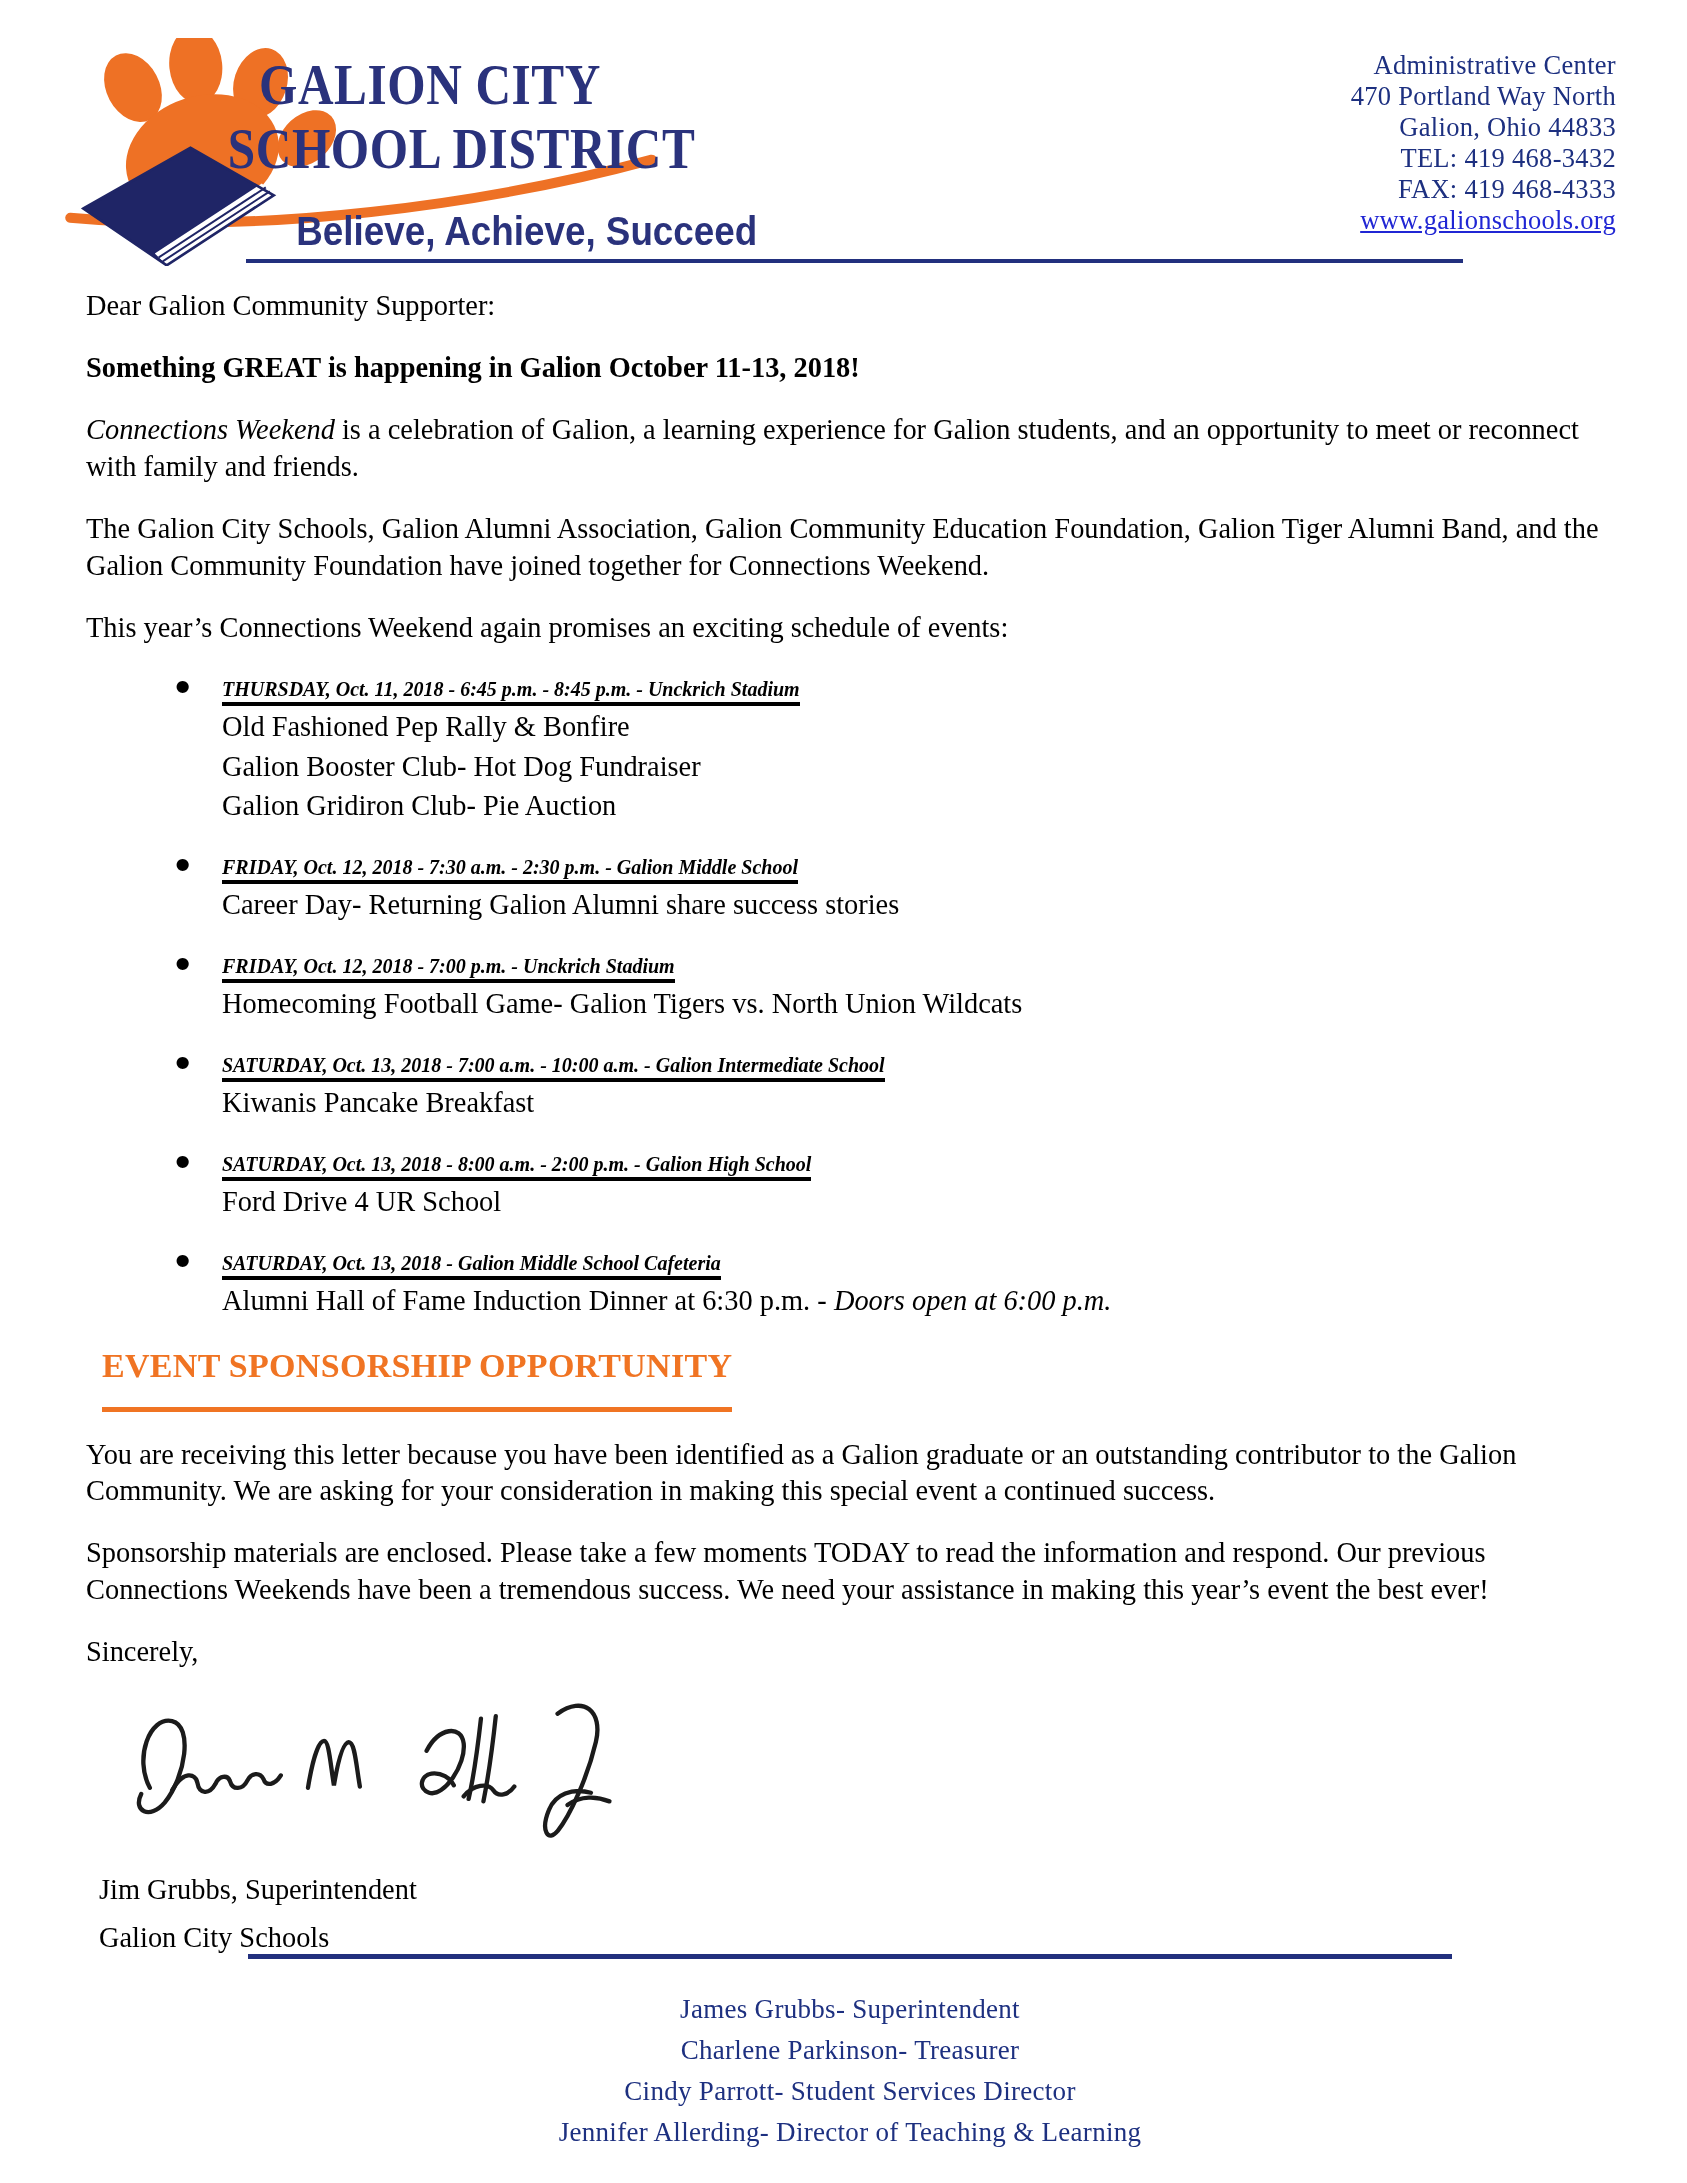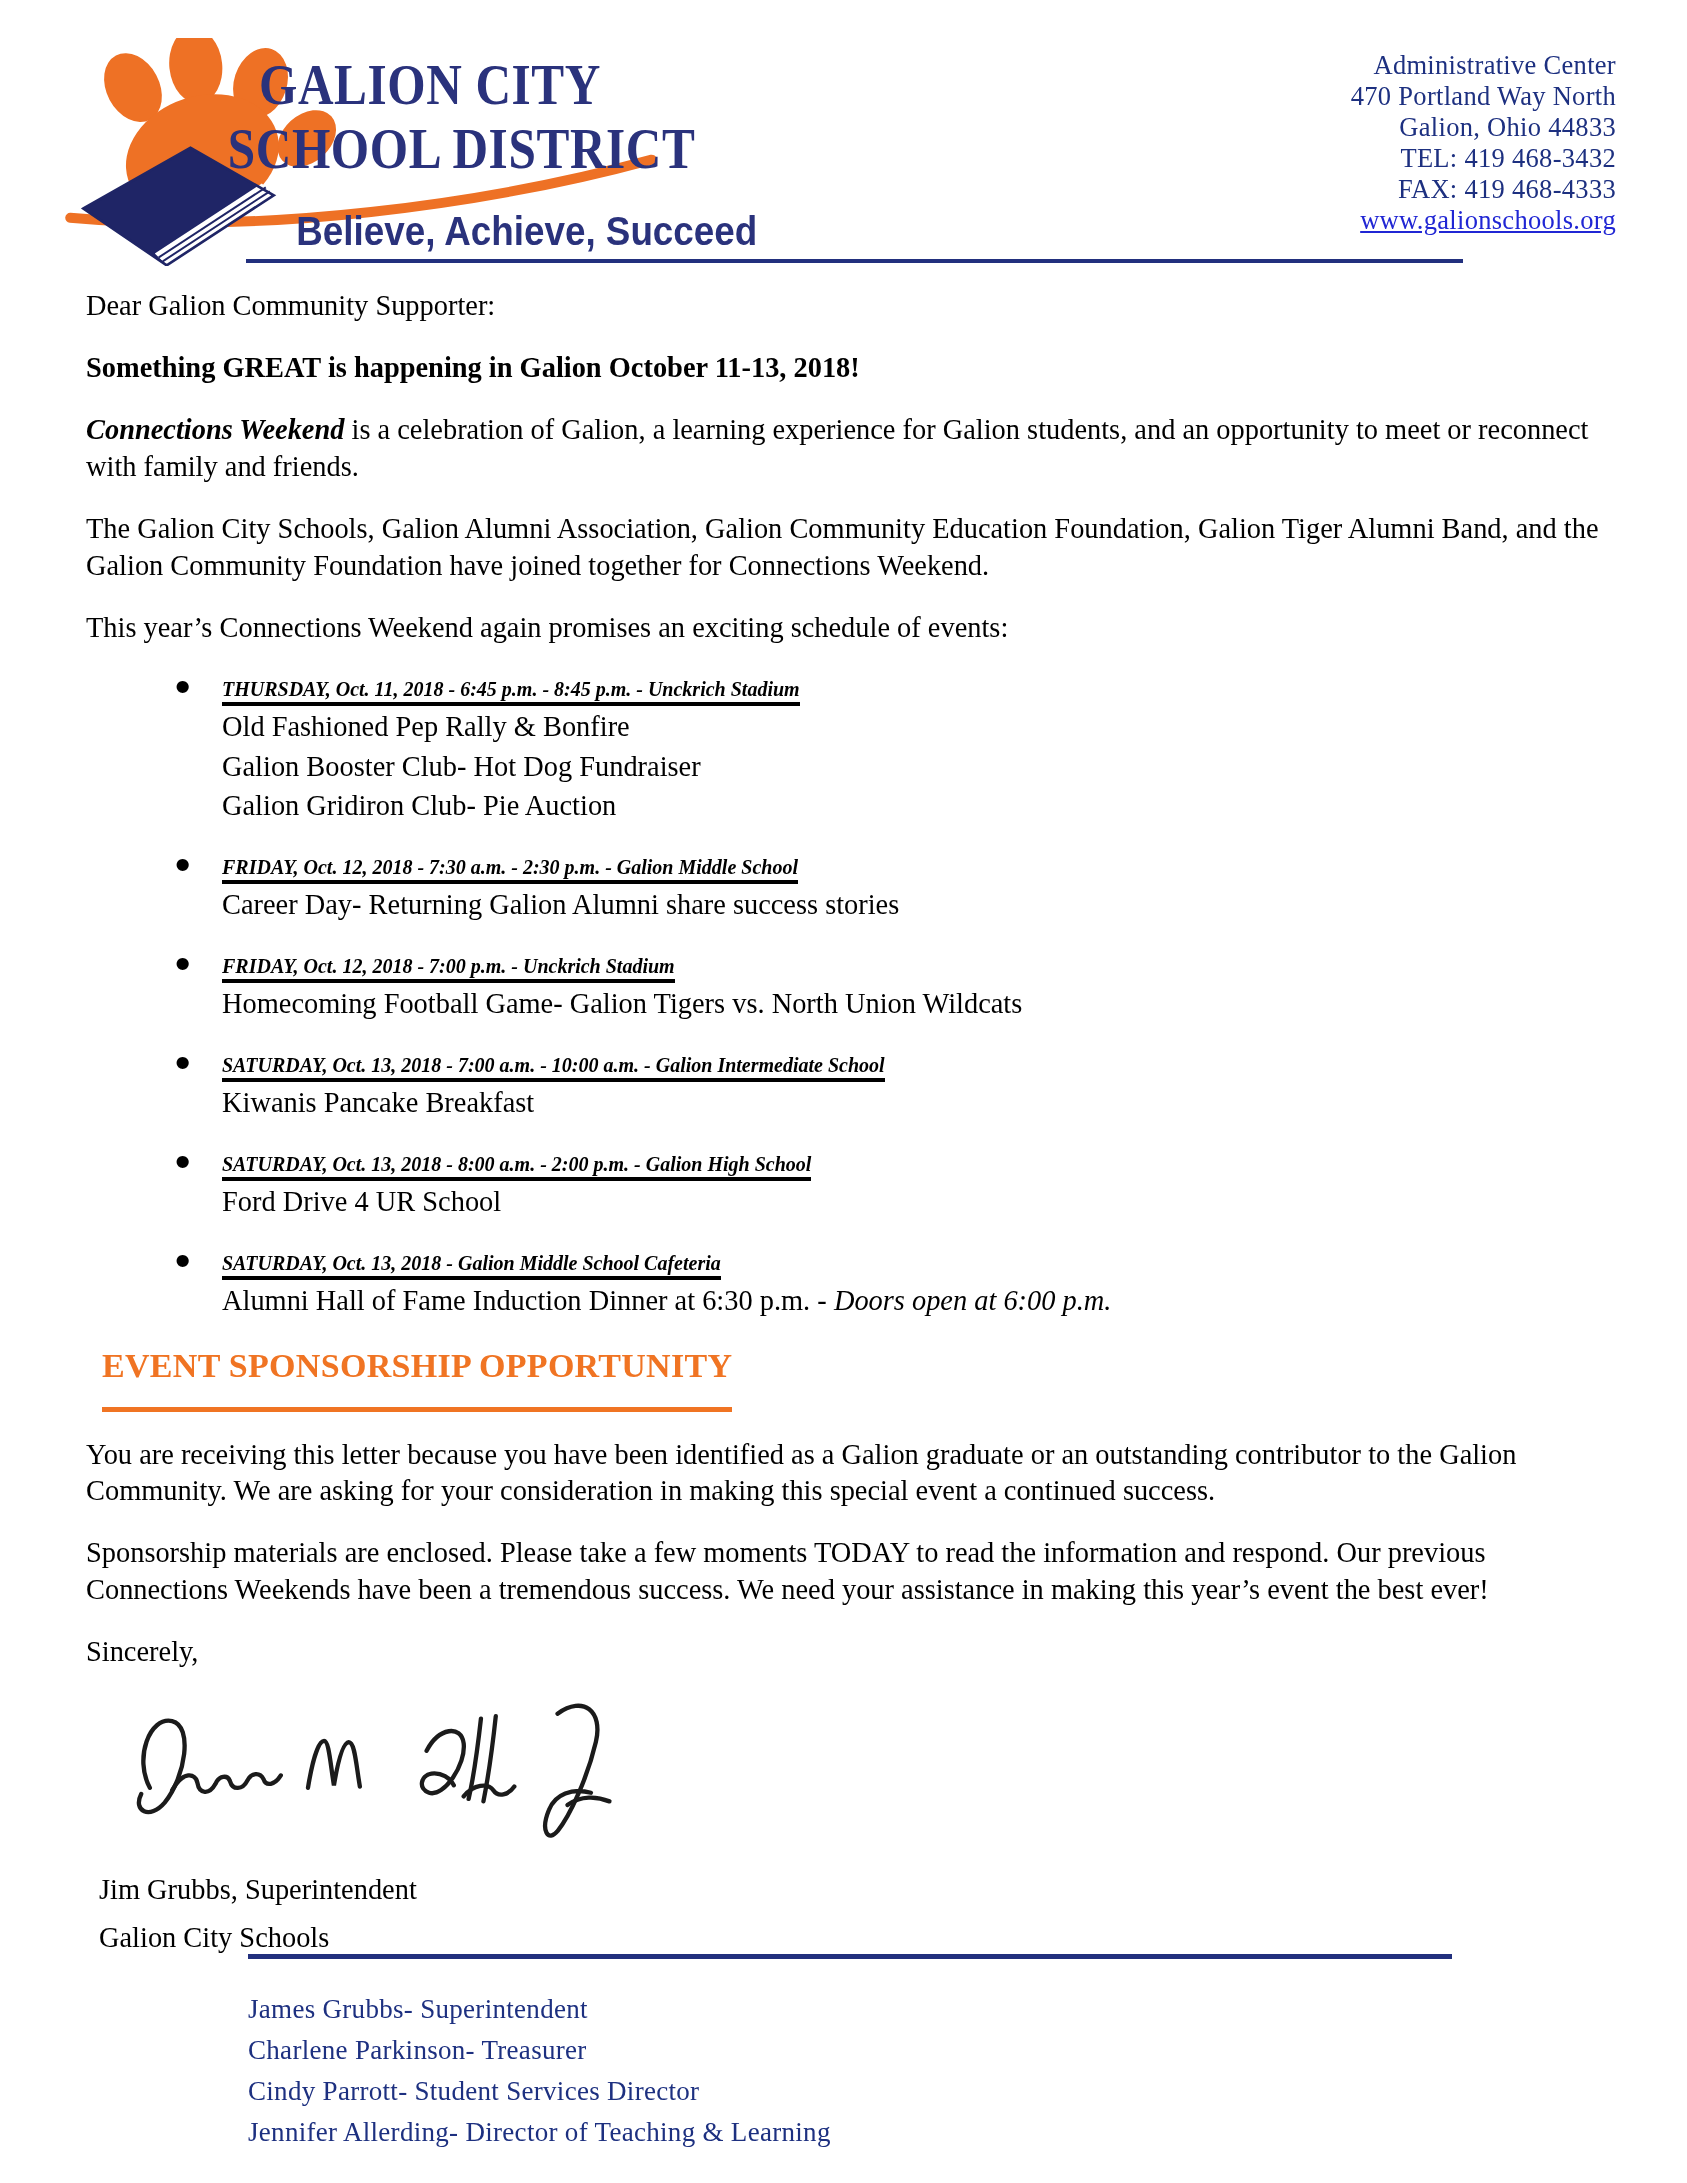--- a/index.html
+++ b/index.html
@@ -41,21 +41,21 @@
     width:1217px; height:4px; background:#22307e;
   }
 
   
   .body-col {
     position:absolute; left:86px; top:288px; width:1542px;
     font-size:28.4px; line-height:1.3;
   }
   .body-col p { margin:0 0 25px 0; }
   .headline { font-weight:700; }
-  .lead { font-weight:700; font-style:italic; }
+  .lead { font-weight:400; font-style:italic; }
 
   ul.events { list-style:none; margin:0 0 25px 0; padding:0 0 0 136px; }
   ul.events li { position:relative; margin:0 0 26.5px 0; line-height:1.16; }
   ul.events li .bullet-dot {
     position:absolute; left:-48px; top:-1.3px; font-size:28.4px; color:#000;
   }
   .ev-head {
     font-weight:700; font-style:italic; font-size:20px;
     border-bottom:4px solid #000; padding-bottom:1.3px;
   }
@@ -72,21 +72,21 @@
   .signature { margin:4px 0 4px 6.6px; }
   .signer { margin:13px !important; line-height:1.25; }
 
   
   .footer-rule {
     position:absolute; left:248px; top:1954px;
     width:1204px; height:4.6px; background:#22307e;
   }
   .footer-names {
     position:absolute; left:248px; top:1989px; width:1204px;
-    text-align:left; color:#1d3080;
+    text-align:center; color:#1d3080;
     font-size:27px; line-height:41px; letter-spacing:0.3px;
   }
 </style>
 </head>
 <body>
 
 <div class="page">
 
   <header>
 

